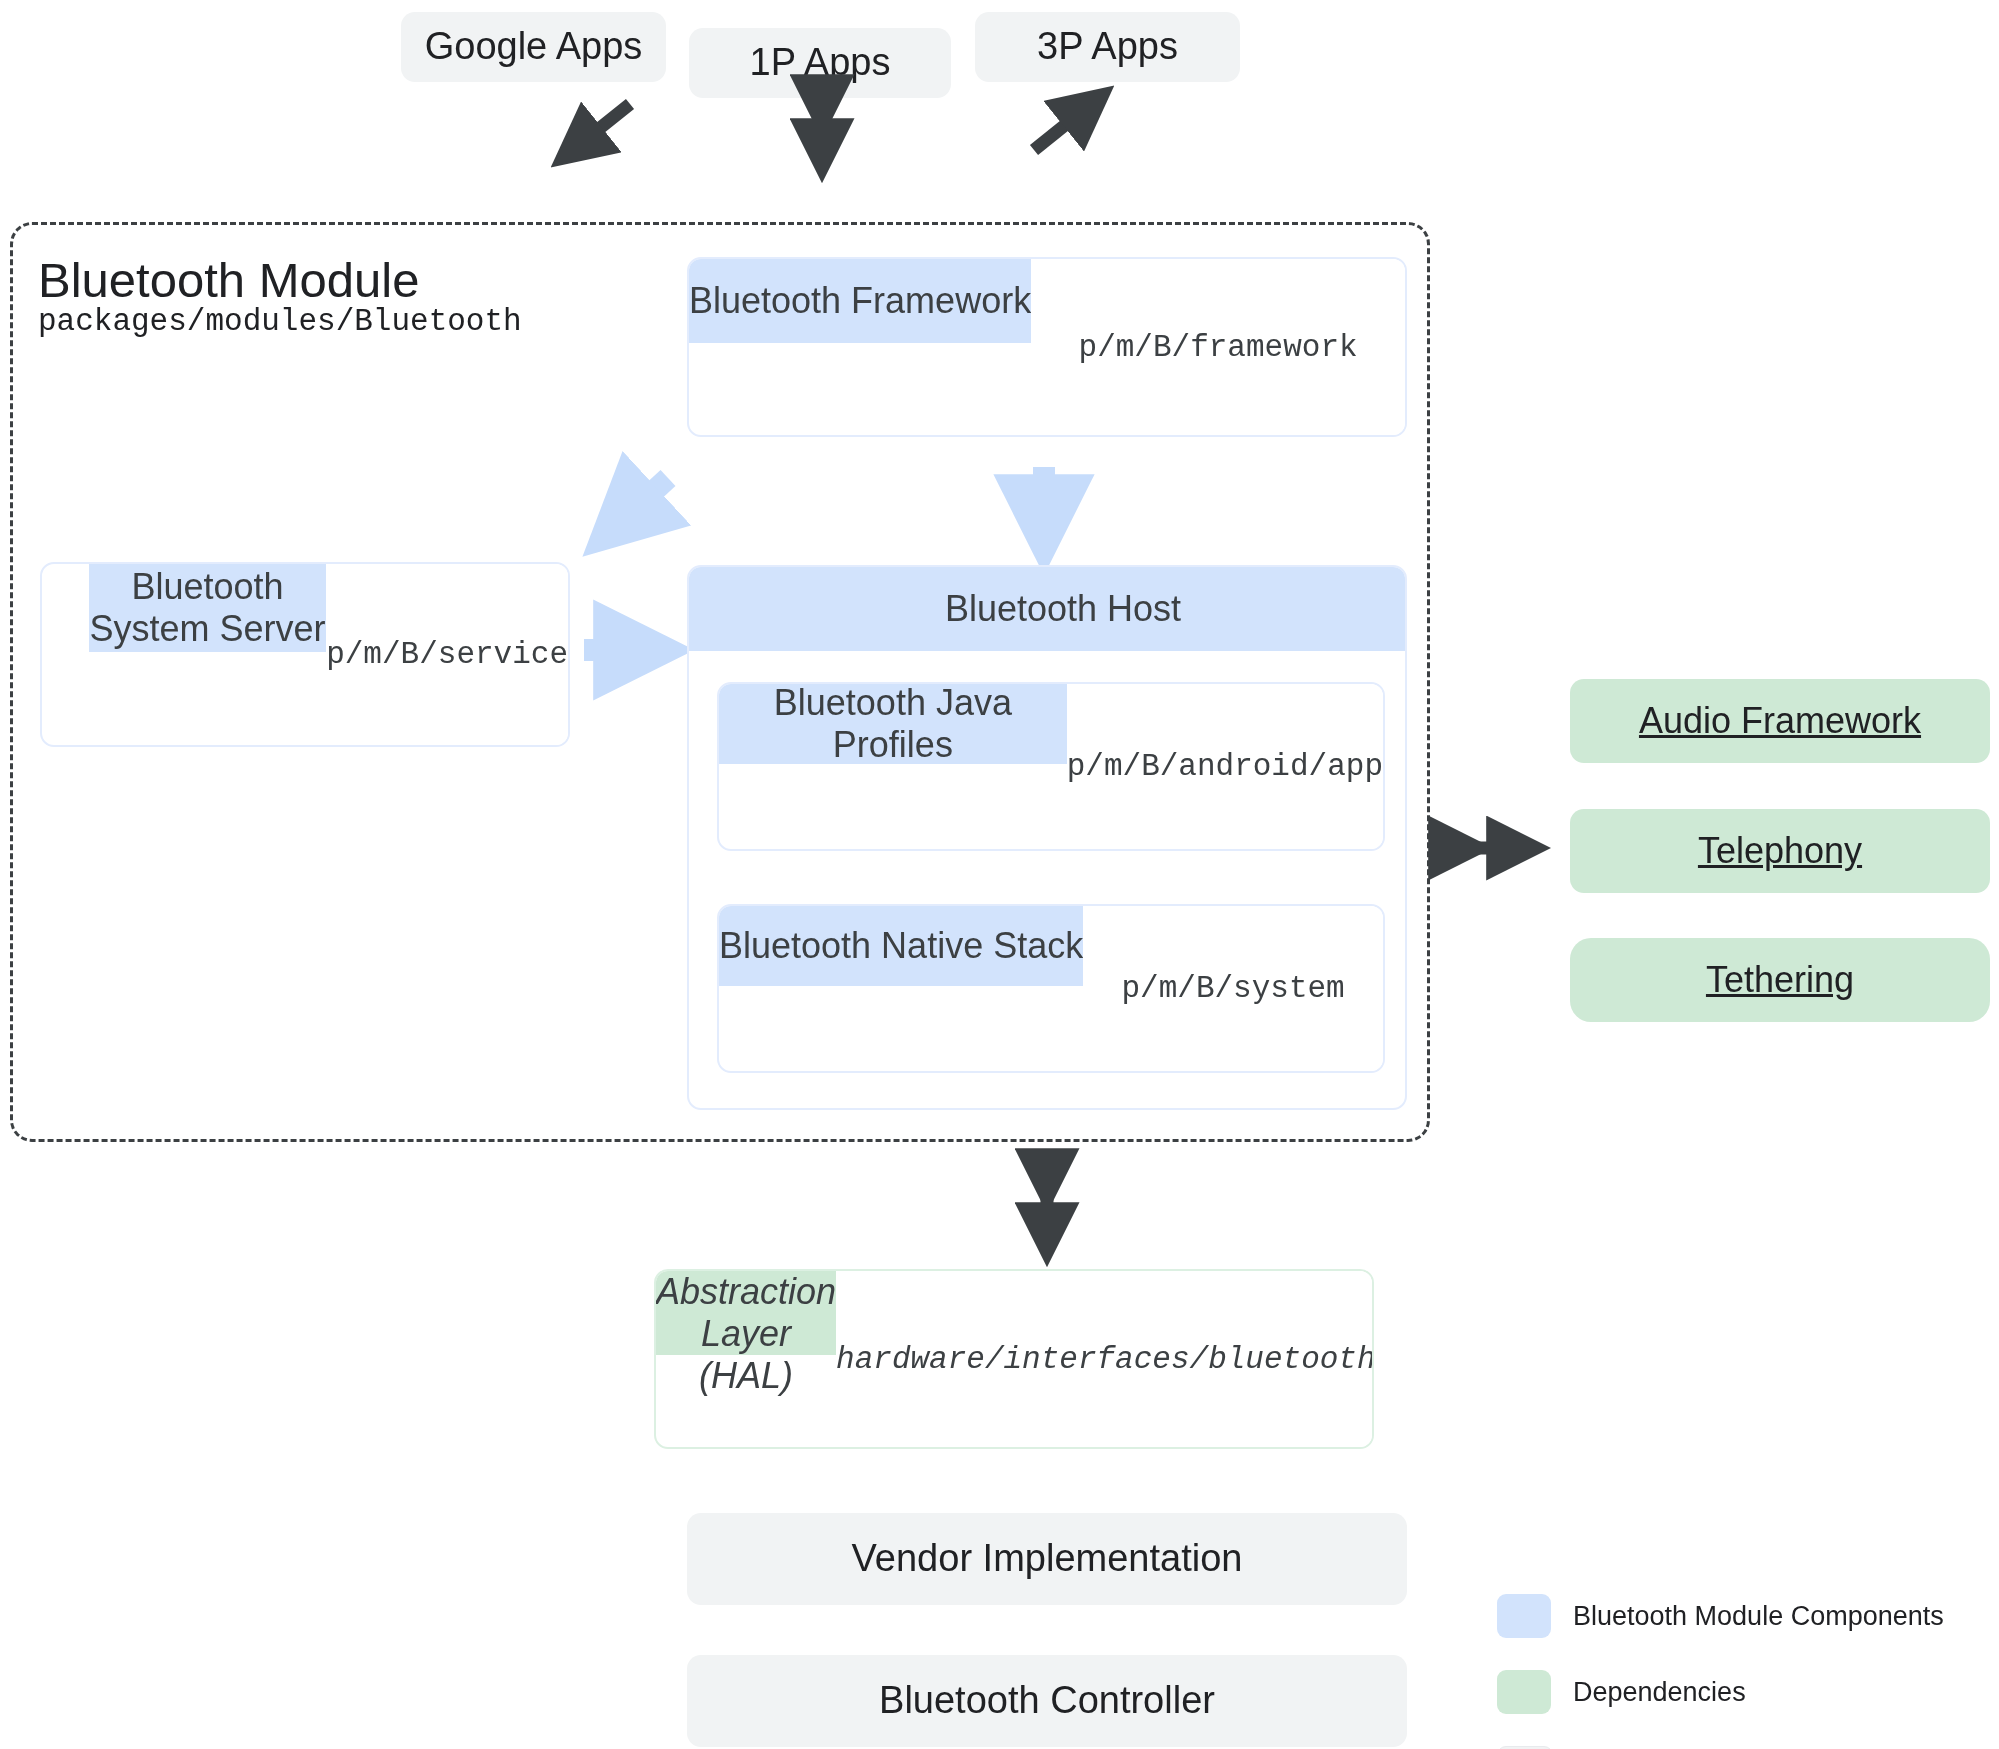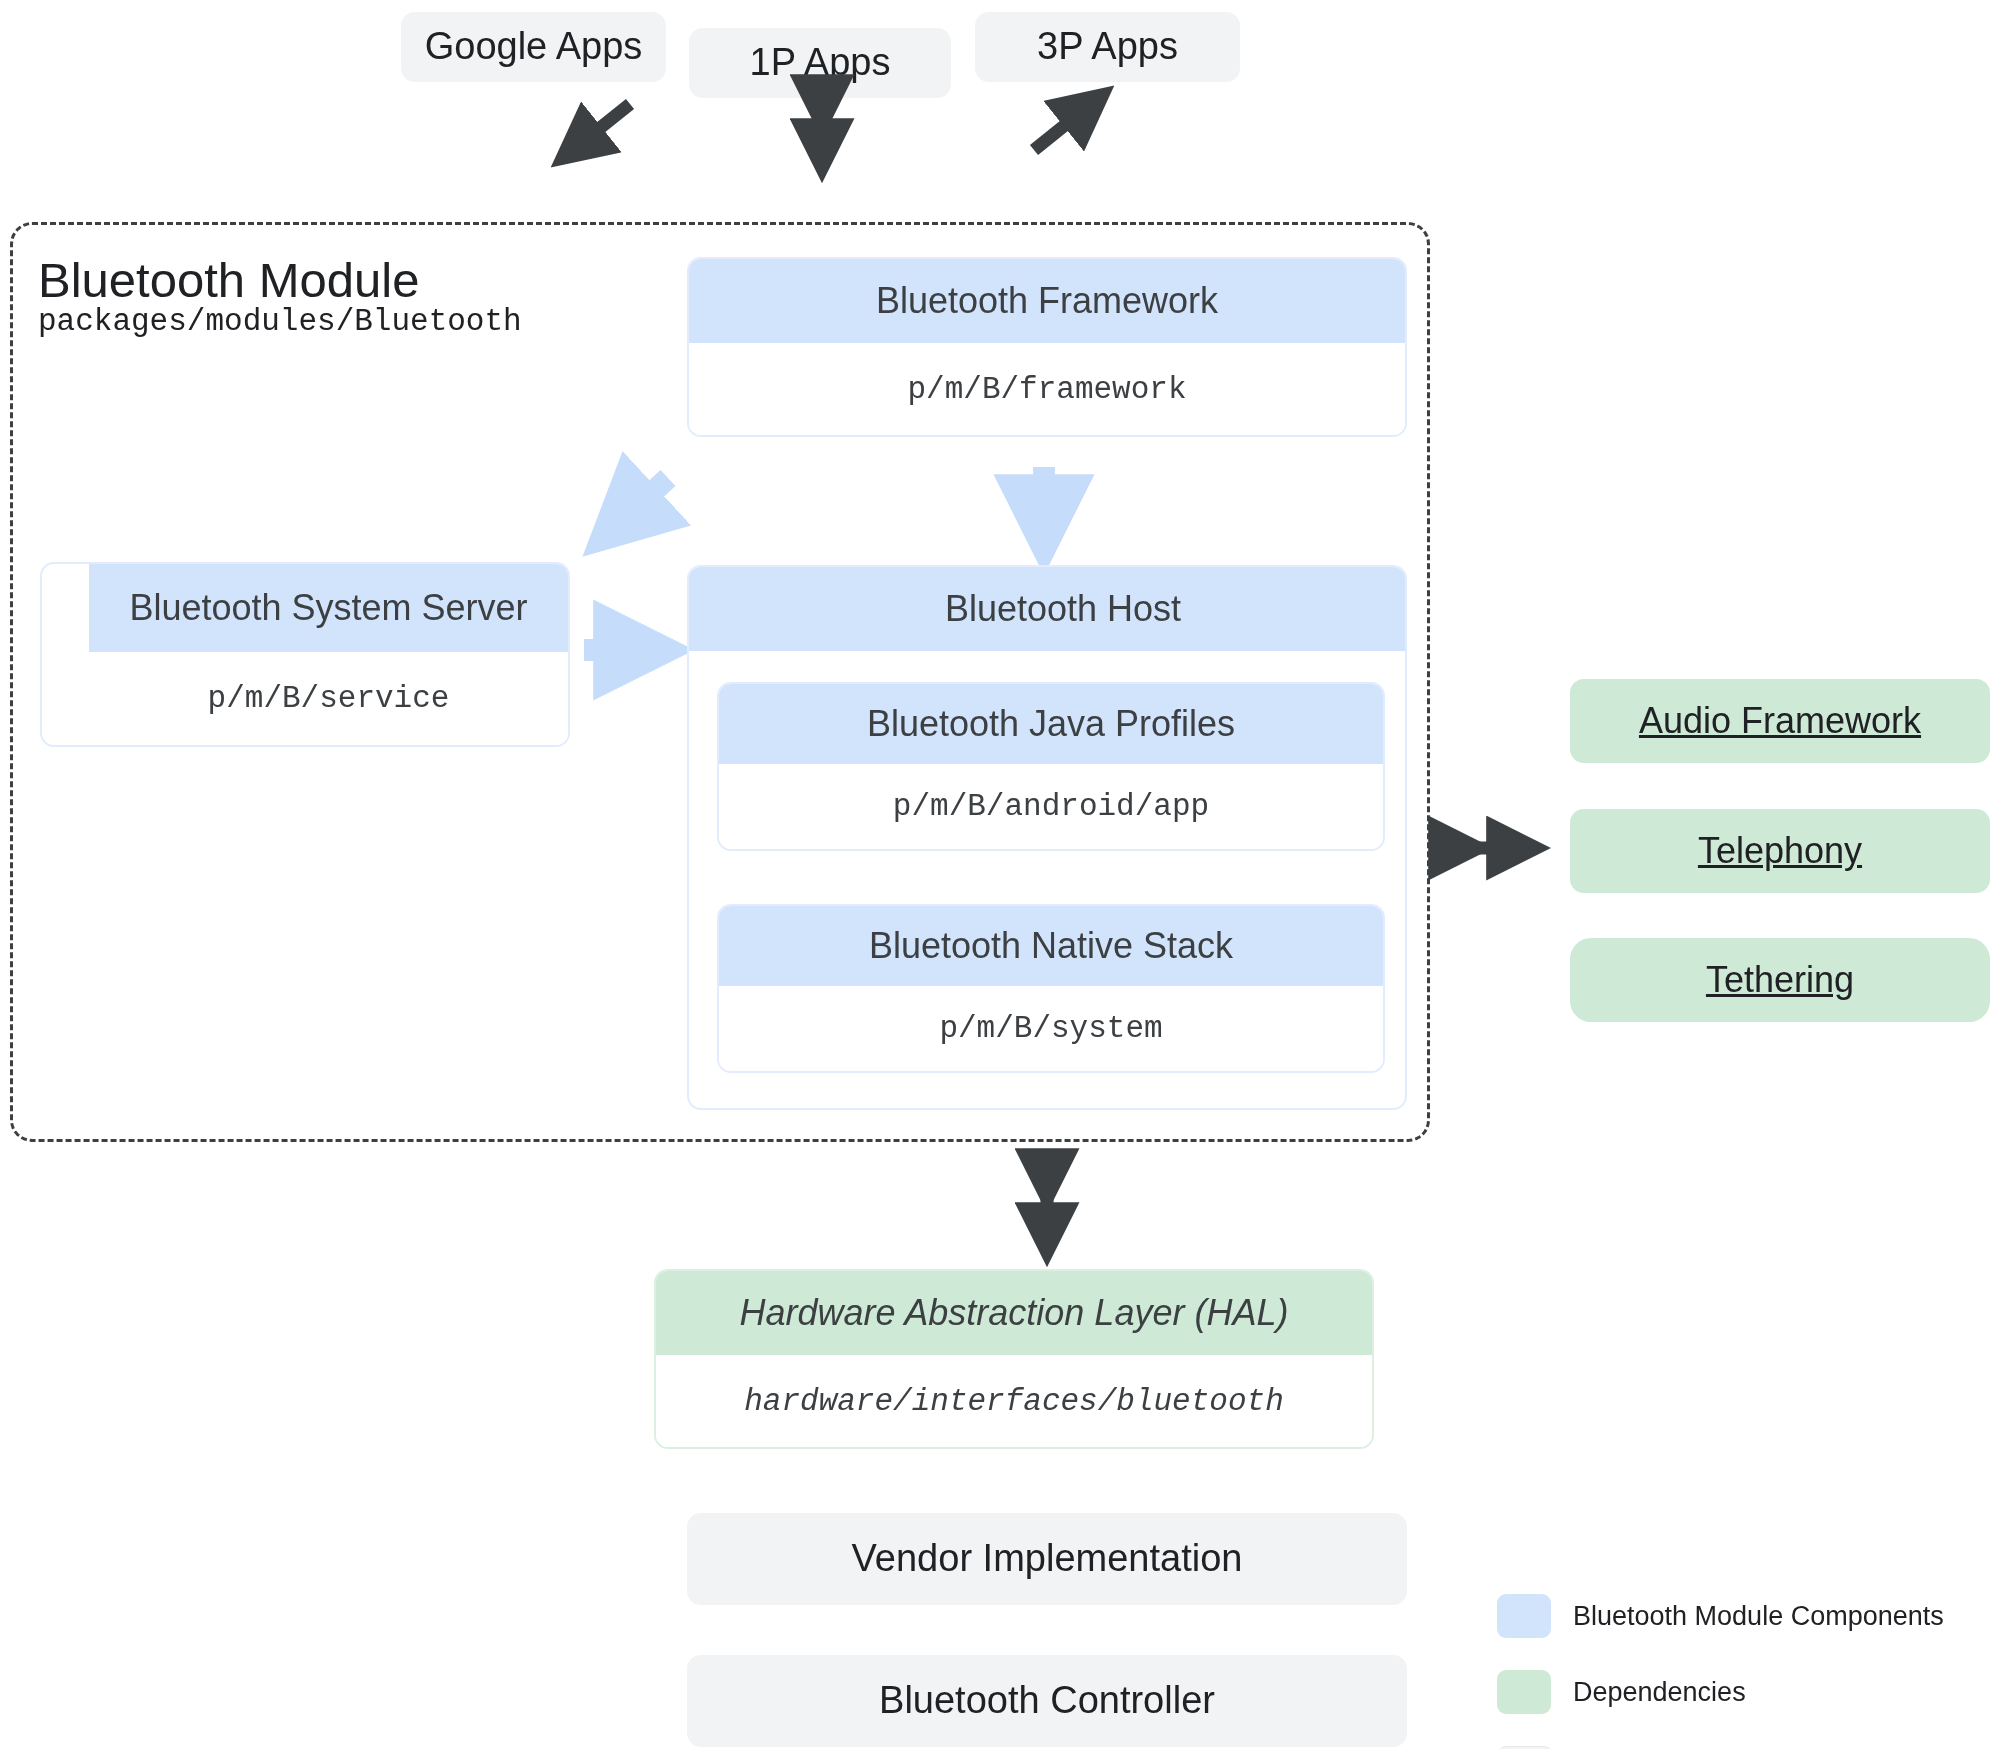--- a/index.html
+++ b/index.html
@@ -33,21 +33,21 @@
     background: #f1f3f4;
     color: #202124;
     font-size: 38px;
   }
 
   
   .split {
     border-radius: 14px;
     overflow: hidden;
     display: flex;
-    flex-direction: column;
+    flex-direction: row;
   }
   .split > .hdr {
     display: flex;
     align-items: center;
     justify-content: center;
     text-align: center;
     font-size: 36px;
     color: #3c4043;
   }
   .split > .bdy {

